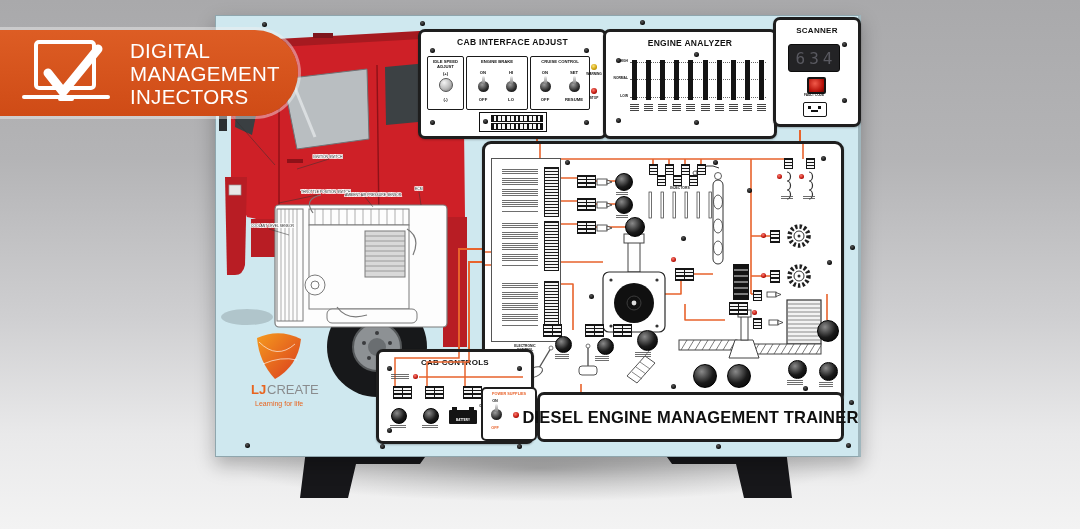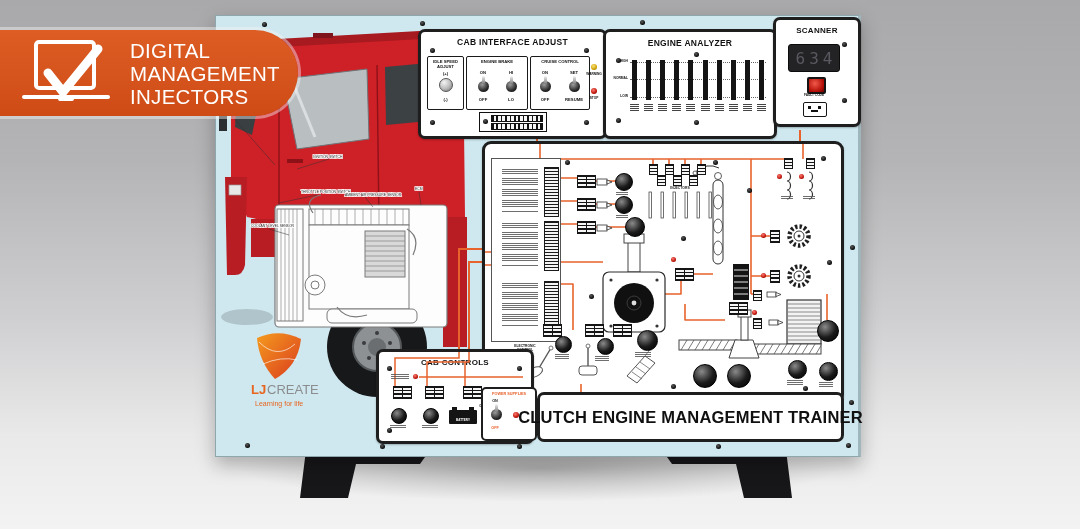--- a/index.html
+++ b/index.html
@@ -494,21 +494,21 @@
 
 <div id="powerbox">
   <div class="orng" style="left:0;right:0;top:3px;font-size:3.8px;">POWER SUPPLIES</div>
   <div class="orng" style="left:0;width:24px;top:10px;font-size:3.8px;color:#222;">ON</div>
   <div class="toggle" style="left:8px;top:20px;"></div>
   <div class="led red" style="left:30px;top:23px;"></div>
   <div class="orng" style="left:0;width:24px;top:37px;font-size:3.8px;">OFF</div>
 </div>
 
 <div id="titlebar">
-  <span>CLUTCH ENGINE MANAGEMENT TRAINER</span>
+  <span>DIESEL ENGINE MANAGEMENT TRAINER</span>
 </div>
 
 <div id="badge">
   <svg style="position:absolute;left:22px;top:10px;width:100px;height:68px;" viewBox="0 0 100 68">
     <rect x="14" y="2" width="58" height="46" rx="3" stroke="#fff" stroke-width="4" fill="none"></rect>
     <path d="M2,57 H86" stroke="#fff" stroke-width="4" stroke-linecap="round"></path>
     <rect x="36" y="57" width="16" height="4" rx="2" fill="#fff"></rect>
     <path d="M26,33 L41,52 L76,9" stroke="#fff" stroke-width="9" fill="none" stroke-linecap="round" stroke-linejoin="round"></path>
   </svg>
   <div id="badge-text">

